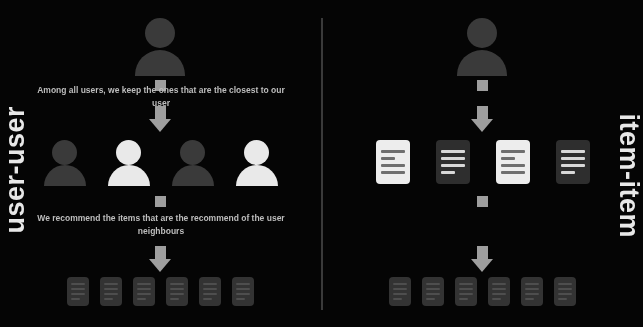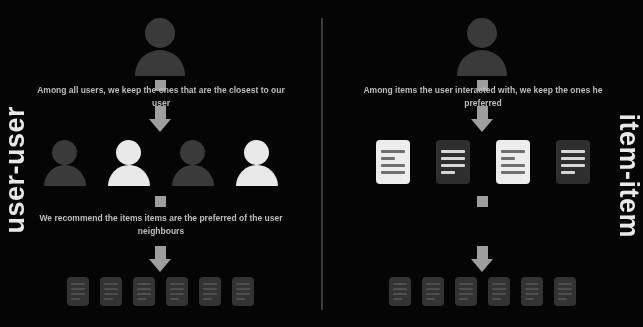--- a/index.html
+++ b/index.html
@@ -210,21 +210,21 @@
           <div class="body ic-dark"></div>
       </div>
       <div class="person person-sm">
         <div class="head ic-light"></div>
           <div class="body ic-light"></div>
       </div>
     </div>
 
     <div class="arrow-stub" style="left:155px; top:196px;"></div>
 
-    <div class="caption" style="top:212px;">We recommend the items items are the preferred of the user neighbours</div>
+    <div class="caption" style="top:212px;">We recommend the items that are the recommend of the user neighbours</div>
 
     <div class="arrow" style="left:149px; top:246px;">
       <div class="shaft"></div>
         <div class="tip"></div>
     </div>
 
     <div class="row" style="left:0; top:277px; width:321px; gap:11px;">
       <div class="doc doc-sm darker">
         <div class="line"></div>
           <div class="line"></div>
@@ -266,21 +266,20 @@
 
   <div id="panel-right" class="panel">
 
     <div class="person person-big" style="left:132px; top:18px; position:absolute;">
       <div class="head ic-dark"></div>
       <div class="body ic-dark"></div>
     </div>
 
     <div class="arrow-stub" style="left:155px; top:80px;"></div>
 
-    <div class="caption" style="top:84px;">Among items the user interacted with, we keep the ones he preferred</div>
 
     <div class="arrow" style="left:149px; top:106px;">
       <div class="shaft"></div>
         <div class="tip"></div>
     </div>
 
     <div class="row" style="left:0; top:140px; width:321px; gap:26px;">
       <div class="doc doc-lg light">
         <div class="line"></div>
           <div class="line short"></div>

